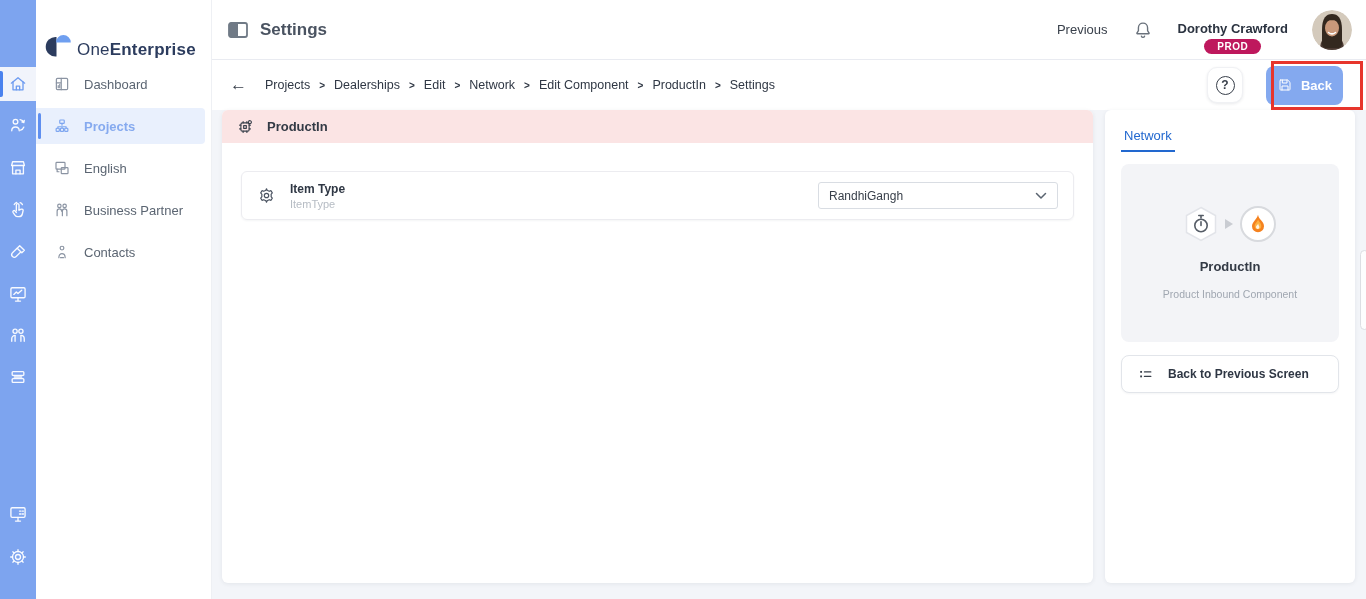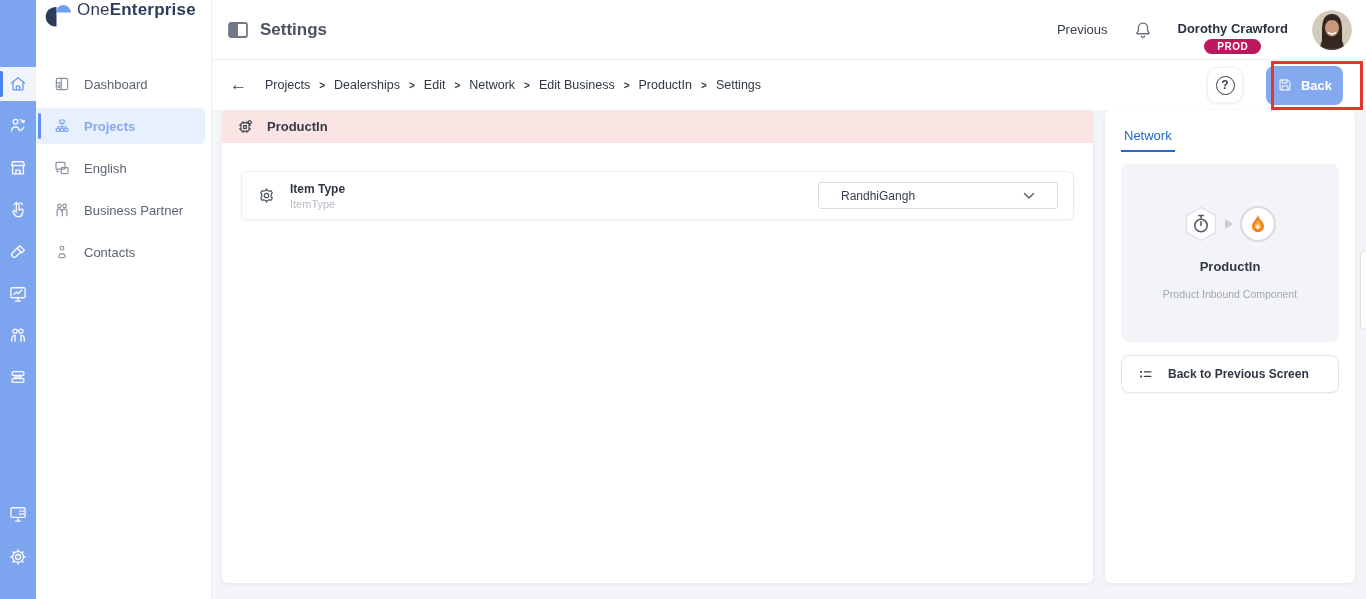--- a/index.html
+++ b/index.html
@@ -8,21 +8,21 @@
 
   
   .rail { position:absolute; left:0; top:0; bottom:0; width:36px; background:#7da4ef; z-index:4; }
   .rail-item { position:absolute; left:0; width:36px; height:34px; display:flex; align-items:center; justify-content:center; color:rgba(255,255,255,.95); cursor:pointer; }
   .rail-item.active { background:#f1f4fb; color:#6d9bf0; }
   .rail-item.active::before { content:""; position:absolute; left:0; top:4px; bottom:4px; width:3px; background:#4a82ee; border-radius:0 2px 2px 0; }
   .rail-item svg { width:20px; height:20px; }
 
   
   .menu-panel { position:absolute; left:36px; top:0; bottom:0; width:176px; background:#ffffff; border-right:1px solid #eef0f4; z-index:3; }
-  .logo { height:60px; display:flex; align-items:flex-start; padding-left:7px; gap:4px; }
+  .logo { height:60px; display:flex; align-items:flex-end; padding-left:7px; gap:4px; }
   .logo-text { font-size:17px; color:#2c3c5e; letter-spacing:.2px; }
   .logo-text b { font-weight:bold; }
   .menu-item { position:relative; height:36px; margin:6px 6px 6px 0; display:flex; align-items:center; padding-left:17px; gap:13px; color:#5b6572; font-size:13px; cursor:pointer; border-radius:0 4px 4px 0; }
   .menu-item svg { width:18px; height:18px; color:#8b94a3; flex:0 0 auto; }
   .menu-item.active { background:#e9f0fd; color:#86aaef; font-weight:bold; }
   .menu-item.active svg { color:#7ea6f0; }
   .menu-item.active::before { content:""; position:absolute; left:2px; top:5px; bottom:5px; width:3px; border-radius:2px; background:#5f8ff0; }
 
   
   .content { position:absolute; left:212px; top:0; right:0; bottom:0; background:#f3f5f9; }
@@ -52,21 +52,21 @@
   .workspace { position:absolute; left:0; right:0; top:110px; bottom:0; background:#f3f5f9; }
   .main-card { position:absolute; left:10px; top:0; width:871px; bottom:16px; background:#fff; border-radius:6px; box-shadow:0 1px 4px rgba(35,45,65,.08); }
   .section-head { height:33px; background:#fbe4e4; border-radius:6px 6px 0 0; display:flex; align-items:center; padding-left:14px; gap:13px; }
   .section-head svg { width:18px; height:18px; color:#39404b; }
   .section-title { font-size:13px; font-weight:bold; color:#333a45; }
   .field-card { margin:28px 19px; height:49px; border:1px solid #ececf0; border-radius:6px; box-shadow:0 1px 2px rgba(40,50,70,.05); display:flex; align-items:center; padding:0 15px; }
   .field-card .gear { width:19px; height:19px; color:#4a5361; }
   .field-labels { margin-left:14px; display:flex; flex-direction:column; gap:2px; }
   .field-label { font-size:12px; font-weight:bold; color:#2f3744; }
   .field-sublabel { font-size:11px; color:#b6bcc4; }
-  .select { margin-left:auto; width:240px; height:27px; border:1px solid #d9dde3; border-radius:3px; background:#fff; display:flex; align-items:center; padding:0 22px; cursor:pointer; }
+  .select { margin-left:auto; width:240px; height:27px; border:1px solid #d9dde3; border-radius:3px; background:#fff; display:flex; align-items:center; padding:0 10px; cursor:pointer; }
   .select-value { font-size:12px; color:#39404b; }
   .select svg { margin-left:auto; width:12px; height:8px; color:#5a6470; }
 
   .right-card { position:absolute; left:893px; width:250px; bottom:16px; top:0; background:#fff; border-radius:6px; box-shadow:0 1px 4px rgba(35,45,65,.08); padding:16px; }
   .tab { display:inline-block; font-size:13px; color:#2268cf; padding:2px 3px 7px 3px; border-bottom:2px solid #2268cf; cursor:pointer; }
   .net-box { margin-top:12px; background:#f3f4f7; border-radius:8px; height:178px; display:flex; flex-direction:column; align-items:center; padding-top:42px; }
   .node-row { display:flex; align-items:center; gap:7px; }
   .hex-badge { width:34px; height:36px; display:flex; align-items:center; justify-content:center; }
   .tri-sep { width:0; height:0; border-top:5px solid transparent; border-bottom:5px solid transparent; border-left:8px solid #c9ccd2; }
   .circle-badge { width:36px; height:36px; background:#fff; border:2px solid #d8dade; border-radius:50%; display:flex; align-items:center; justify-content:center; }
@@ -250,21 +250,21 @@
       <span class="back-arrow">←</span>
       <div class="crumbs">
         <span class="crumb">Projects</span>
         <span class="crumb-sep">&gt;</span>
         <span class="crumb">Dealerships</span>
         <span class="crumb-sep">&gt;</span>
         <span class="crumb">Edit</span>
         <span class="crumb-sep">&gt;</span>
         <span class="crumb">Network</span>
         <span class="crumb-sep">&gt;</span>
-        <span class="crumb">Edit Business</span>
+        <span class="crumb">Edit Component</span>
         <span class="crumb-sep">&gt;</span>
         <span class="crumb">ProductIn</span>
         <span class="crumb-sep">&gt;</span>
         <span class="crumb">Settings</span>
       </div>
       <div class="toolbar-right">
         <div class="help-btn">
           <span class="help-glyph">?</span>
         </div>
         <button class="save-btn">

